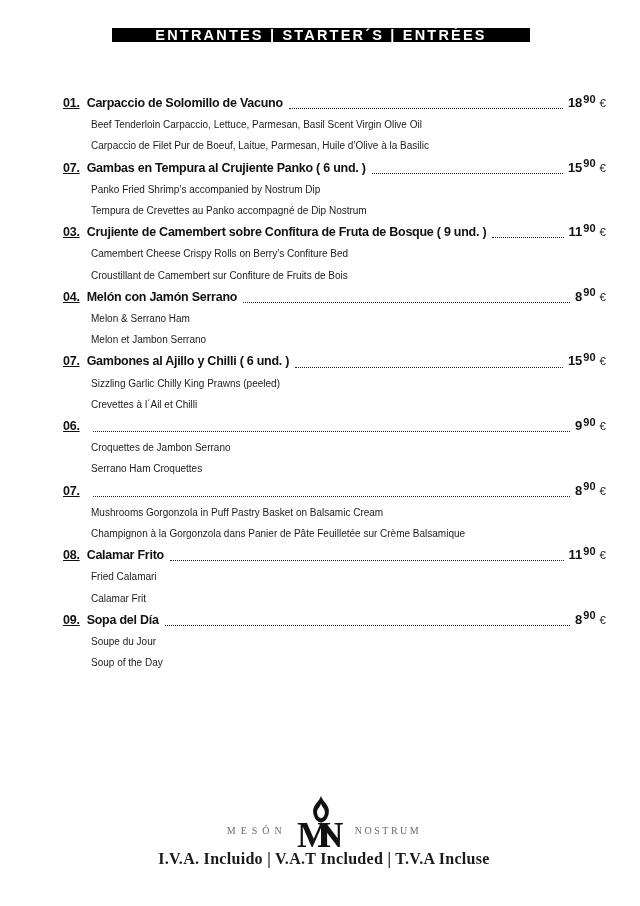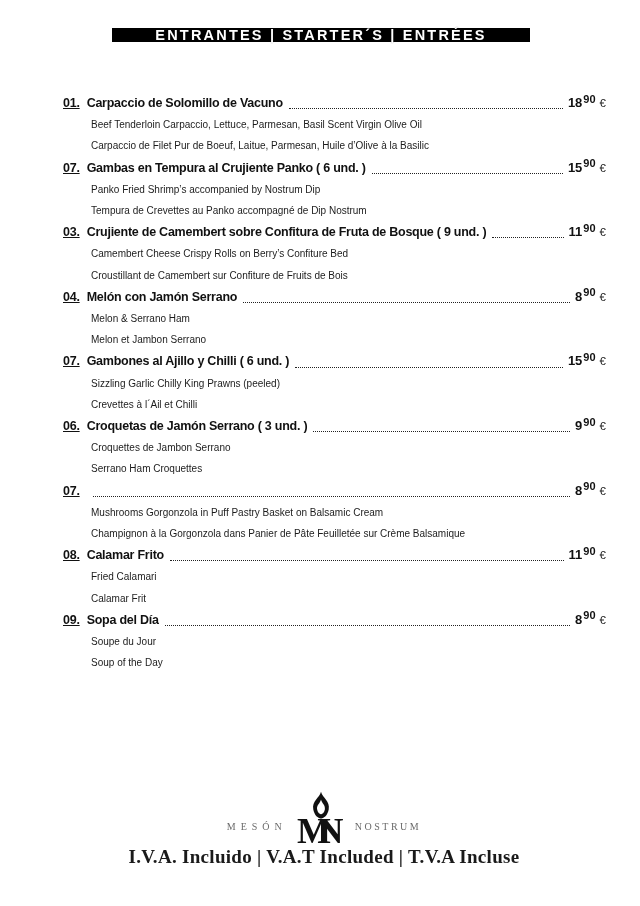--- a/index.html
+++ b/index.html
@@ -94,21 +94,21 @@
     font-size: 10px;
     color: #6b6b6b;
     padding-bottom: 13px;
   }
   .brand-left  { letter-spacing: 5px; }
   .brand-right { letter-spacing: 2.5px; }
   .logo-svg { display: block; }
   .vat-note {
     font-family: "Liberation Serif", serif;
     font-weight: 700;
-    font-size: 19px;
+    font-size: 16px;
     letter-spacing: 0.3px;
     color: #1a1a1a;
     margin-top: 1px;
   }
 </style>
 </head>
 <body>
 
 <div class="header-bar">
   <span class="header-title">ENTRANTES | STARTER´S | ENTRÉES</span>
@@ -166,21 +166,20 @@
       <span class="leader"></span>
       <span class="price"><span>15</span><sup>90</sup><span class="euro">€</span></span>
     </div>
     <div class="desc">Sizzling Garlic Chilly King Prawns (peeled)</div>
     <div class="desc">Crevettes à l´Ail et Chilli</div>
   </div>
 
   <div class="item">
     <div class="title-row">
       <span class="num">06.</span>
-      <span class="title">Croquetas de Jamón Serrano ( 3 und. )</span>
       <span class="leader"></span>
       <span class="price"><span>9</span><sup>90</sup><span class="euro">€</span></span>
     </div>
     <div class="desc">Croquettes de Jambon Serrano</div>
     <div class="desc">Serrano Ham Croquettes</div>
   </div>
 
   <div class="item">
     <div class="title-row">
       <span class="num">07.</span>

